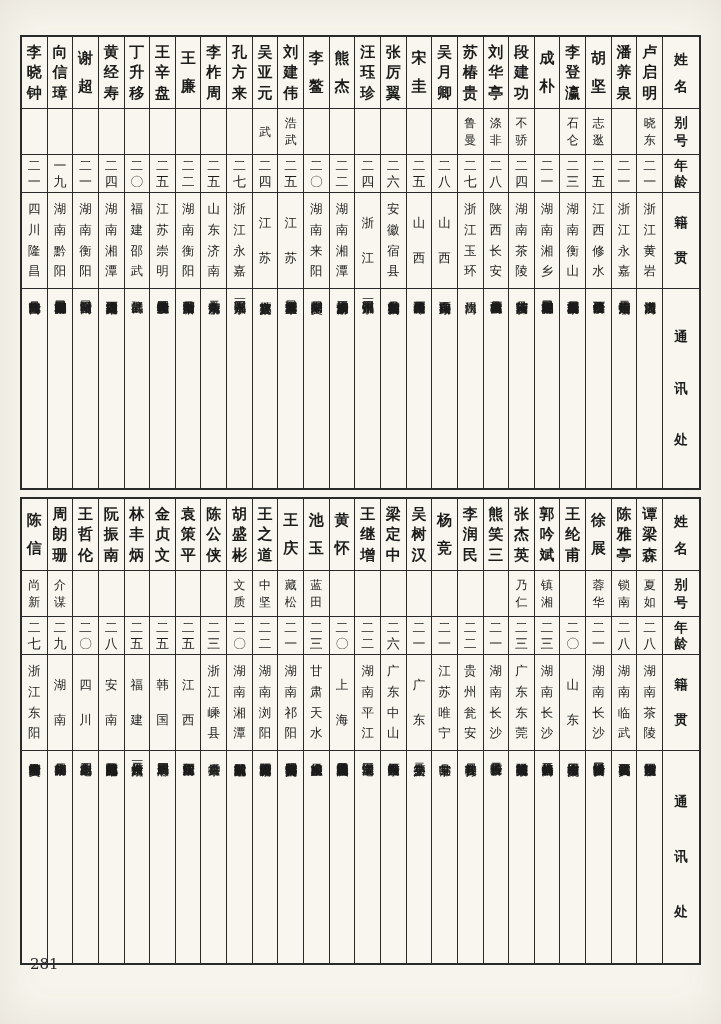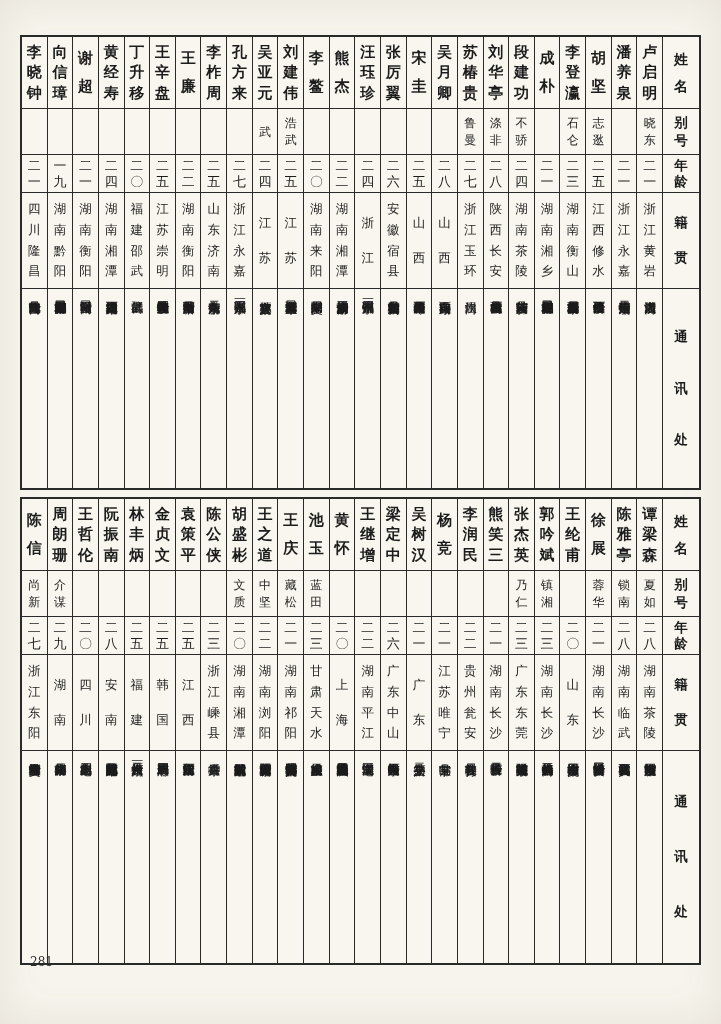--- a/index.html
+++ b/index.html
@@ -56,21 +56,21 @@
     font-size:12px;
     line-height:1.08;
     letter-spacing:0px;
     max-height:100%;
   }
   .header-col .cell{font-weight:bold;}
   .header-col .cell.name span{font-size:14px;}
   .header-col .cell span{font-size:13.5px;}
   .page-number{
     position:absolute;left:30px;top:955px;
-    font-size:12px;color:#2b2b2b;
+    font-size:15px;color:#2b2b2b;
     font-family:"DejaVu Serif","Liberation Serif",serif;
   }
 </style>
 </head>
 <body>
 
 <div class="page">
   <div id="table1" class="dir-table">
       <div class="col header-col">
         <div class="cell name">

